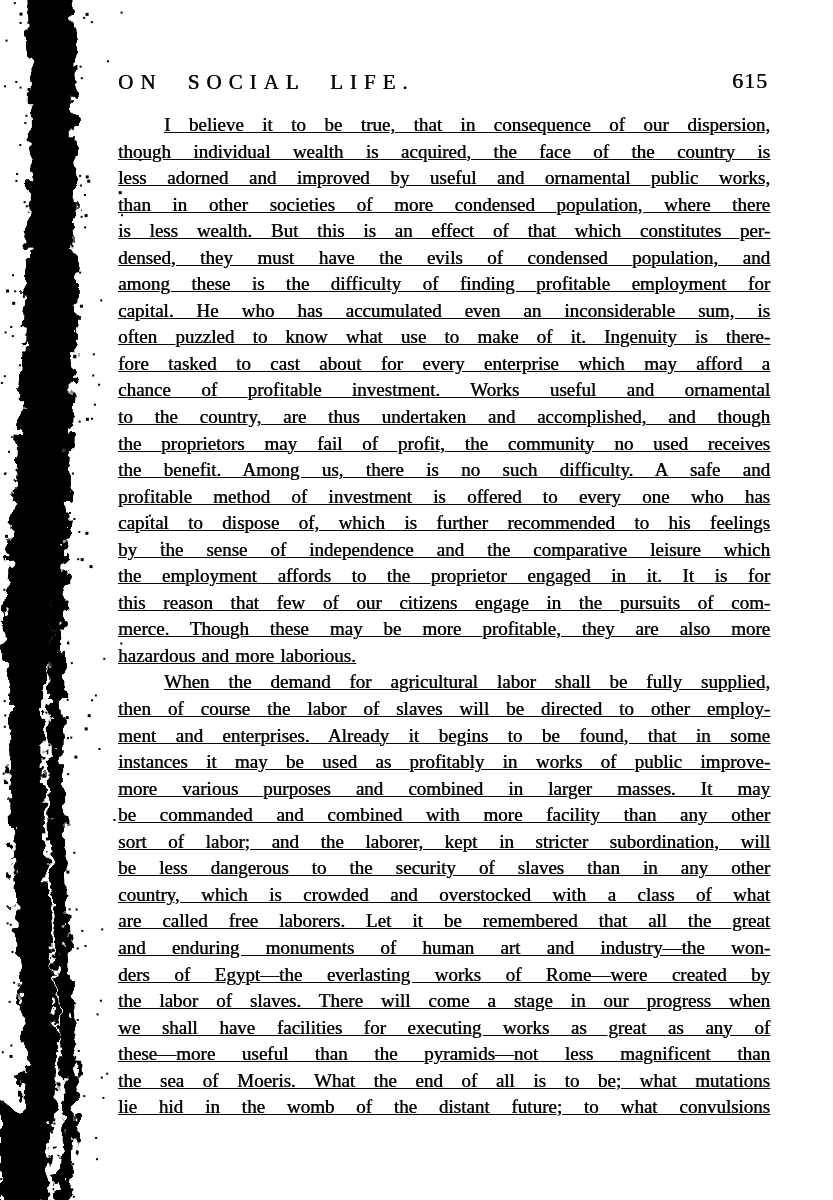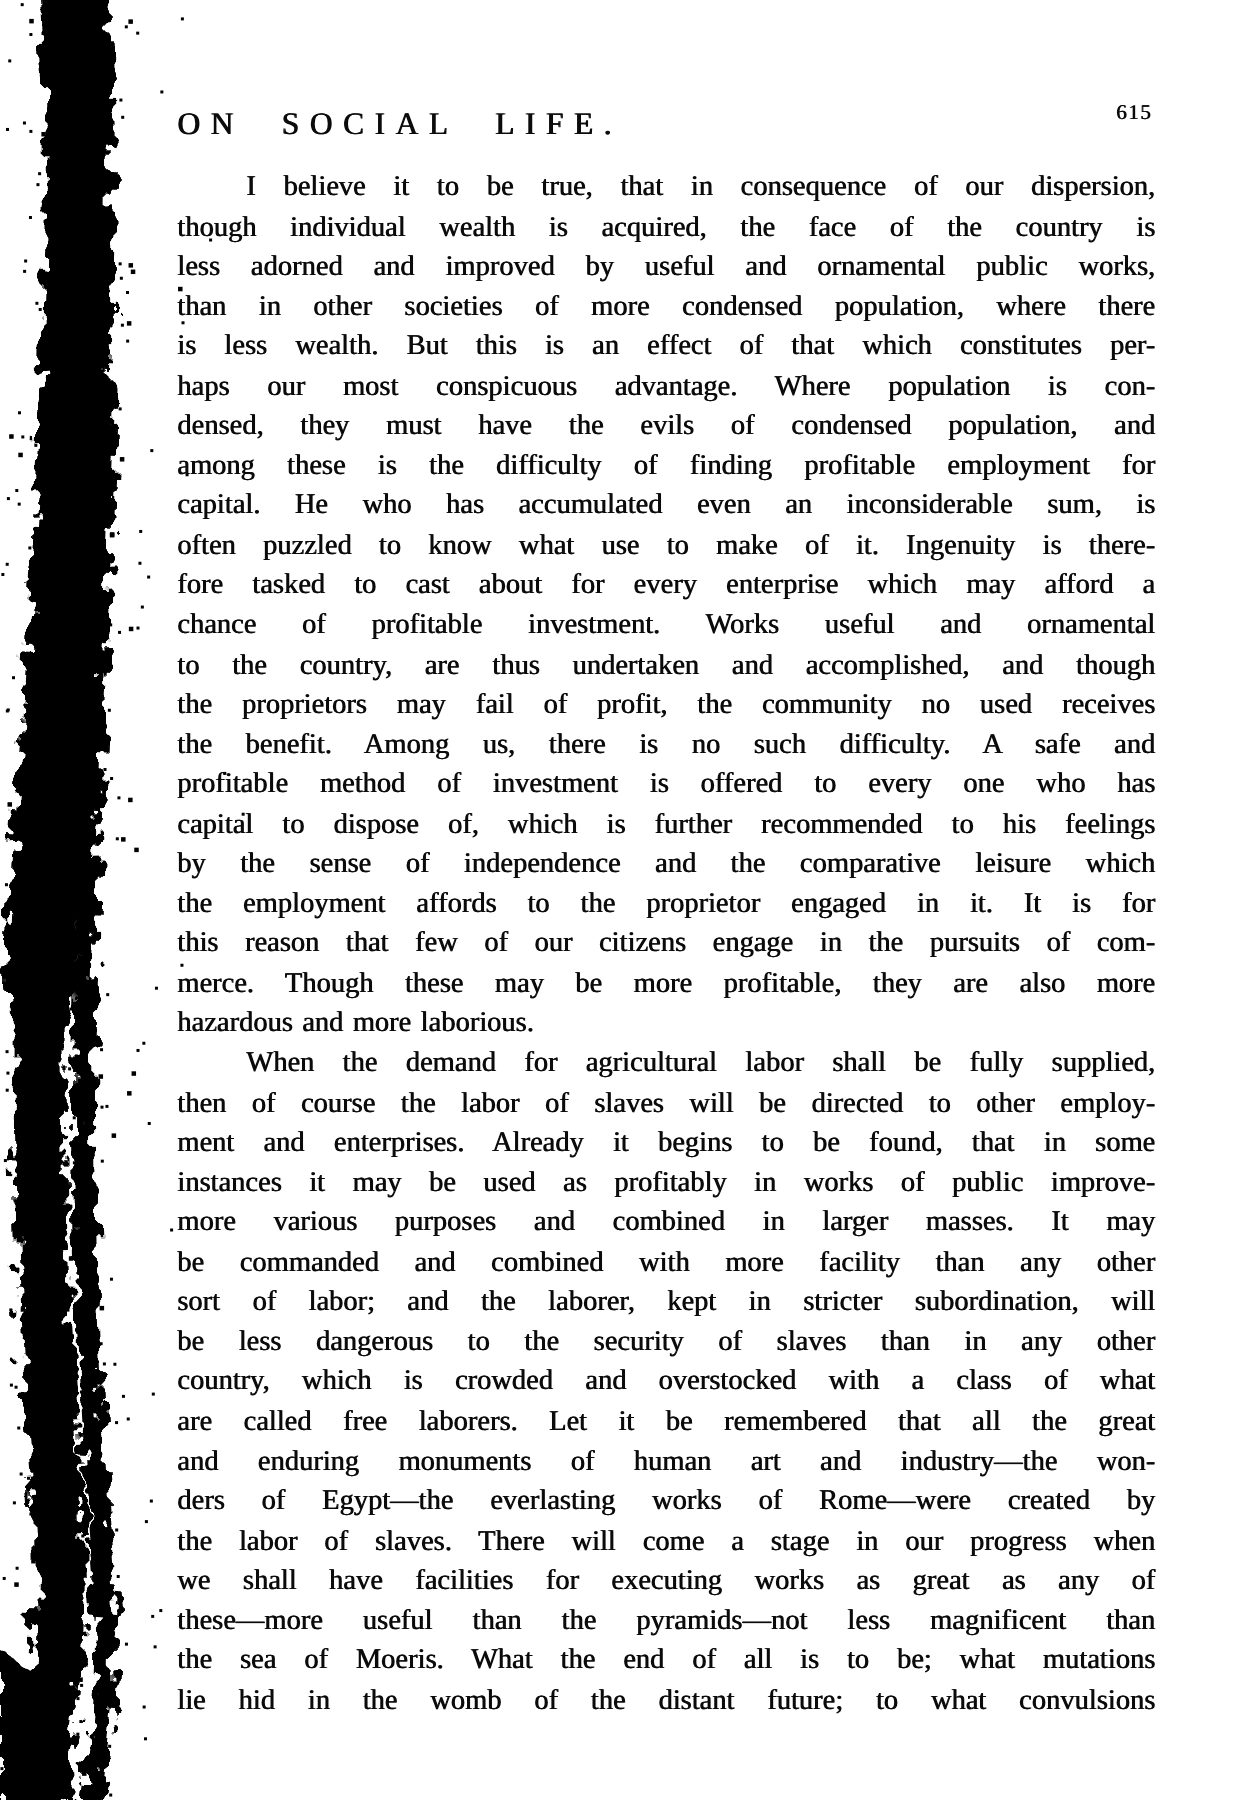--- a/index.html
+++ b/index.html
@@ -28,40 +28,41 @@
     position: absolute; left: 0; right: 0; top: 0;
     text-align: left;
     font-size: 21px;
     letter-spacing: 7px;
     word-spacing: 13px;
     text-shadow: 0.6px 0 0 #0b0b0b;
     white-space: nowrap;
   }
   .page-number {
     position: absolute; right: 2px; top: -2px;
-    font-size: 14px;
+    font-size: 22px;
     letter-spacing: 1px;
     text-shadow: 0.5px 0 0 #0b0b0b;
   }
 
   
   .body-text {
     position: absolute; left: 118px; top: 112px; width: 652px;
     font-size: 19px;
     text-shadow: 0.5px 0 0 #0b0b0b;
     word-spacing: 1.5px;
   }
   .paragraph { margin: 0; }
   .line {
     height: 26.55px;
     line-height: 26.55px;
     text-align: justify;
     text-align-last: justify;
     white-space: nowrap;
     overflow: visible;
+    text-decoration: underline;
   }
   .line.indent { padding-left: 46px; }
   .line.no-just { text-align-last: left; }
 </style>
 </head>
 <body>
 
 <div class="page">
 
   <svg class="binding" width="200" height="1200" viewBox="0 0 200 1200" aria-hidden="true">
@@ -460,21 +461,20 @@
     <div class="page-number">615</div>
   </div>
 
   <div class="body-text">
       <div class="paragraph">
         <div class="line indent">I believe it to be true, that in consequence of our dispersion,</div>
         <div class="line">though individual wealth is acquired, the face of the country is</div>
         <div class="line">less adorned and improved by useful and ornamental public works,</div>
         <div class="line">than in other societies of more condensed population, where there</div>
         <div class="line">is less wealth.  But this is an effect of that which constitutes per-</div>
-        <div class="line">haps our most conspicuous advantage.  Where population is con-</div>
         <div class="line">densed, they must have the evils of condensed population, and</div>
         <div class="line">among these is the difficulty of finding profitable employment for</div>
         <div class="line">capital.  He who has accumulated even an inconsiderable sum, is</div>
         <div class="line">often puzzled to know what use to make of it.  Ingenuity is there-</div>
         <div class="line">fore tasked to cast about for every enterprise which may afford a</div>
         <div class="line">chance of profitable investment.  Works useful and ornamental</div>
         <div class="line">to the country, are thus undertaken and accomplished, and though</div>
         <div class="line">the proprietors may fail of profit, the community no used receives</div>
         <div class="line">the benefit.  Among us, there is no such difficulty.  A safe and</div>
         <div class="line">profitable method of investment is offered to every one who has</div>

